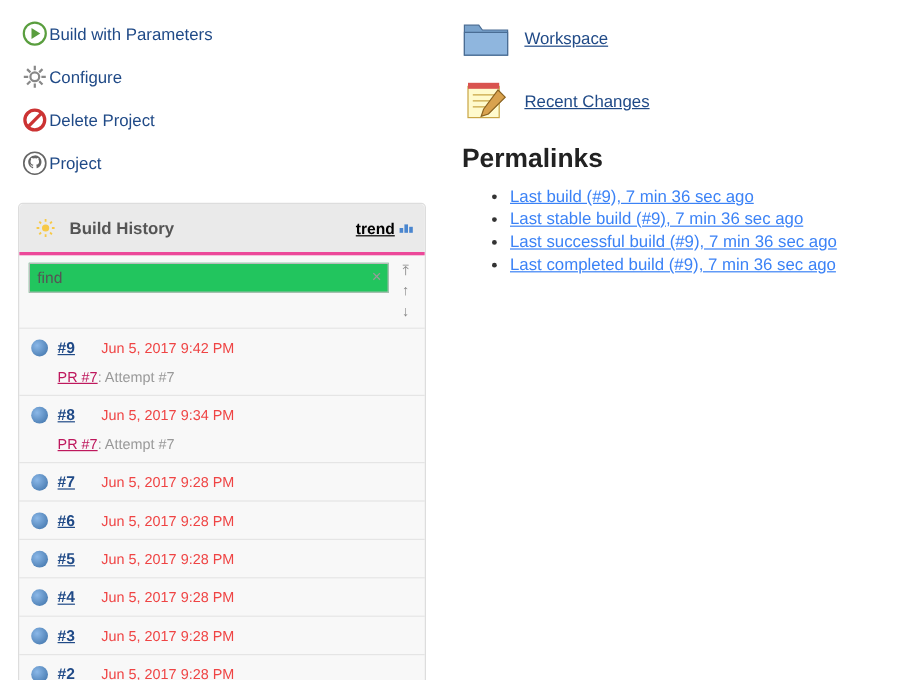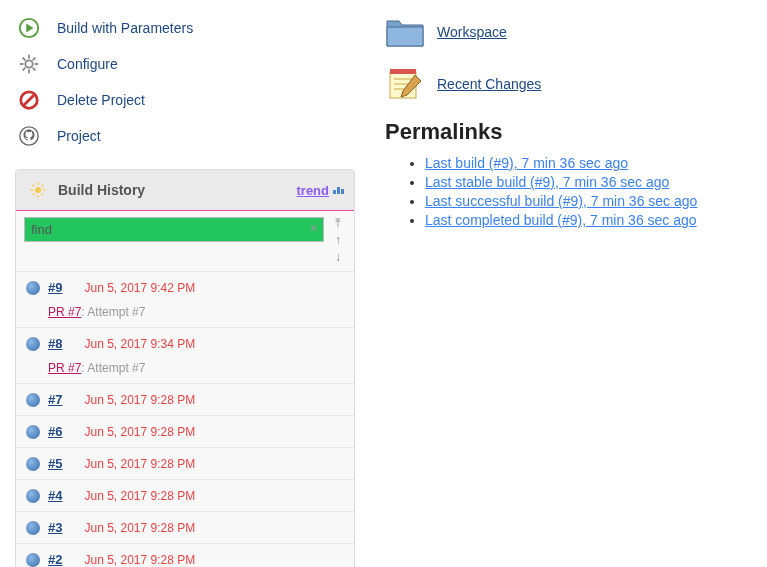--- a/index.html
+++ b/index.html
@@ -2,28 +2,28 @@
 <html><head>
 <meta charset="utf-8">
 <style>
 * { box-sizing: border-box; margin: 0; padding: 0; }
 body { font-family: Arial, Helvetica, sans-serif; font-size: 13px; background: #fff; color: #333; }
 .container { display: flex; padding: 10px 15px; gap: 30px; }
 .left-col { width: 340px; flex-shrink: 0; }
 .right-col { flex: 1; padding-top: 5px; }
 
 .side-menu { list-style: none; margin-bottom: 15px; }
-.side-menu li { display: flex; align-items: center; gap: 16px; padding: 6px 2px; }
+.side-menu li { display: flex; align-items: center; gap: 0; padding: 6px 2px; }
 .side-menu a { color: #204a87; text-decoration: none; font-size: 14px; }
 .icon { width: 24px; height: 24px; display: inline-flex; align-items: center; justify-content: center; flex-shrink: 0; }
 
 .history-box { border: 1px solid #ddd; background: #f8f8f8; border-radius: 4px; }
-.history-header { display: flex; align-items: center; justify-content: space-between; padding: 8px 10px; background: #eaeaea; border-bottom: 1px solid #ec4899; border-radius: 4px 4px 0 0; }
+.history-header { display: flex; align-items: center; justify-content: space-between; padding: 8px 10px; background: #eaeaea; border-bottom: 3px solid #ec4899; border-radius: 4px 4px 0 0; }
 .history-title { display: flex; align-items: center; gap: 8px; font-weight: bold; color: #555; font-size: 14px; }
-.trend-link { color: #8b5cf6; font-weight: bold; font-size: 13px; text-decoration: underline; display: flex; align-items: center; gap: 4px; }
+.trend-link { color: #000000; font-weight: bold; font-size: 13px; text-decoration: underline; display: flex; align-items: center; gap: 4px; }
 
 .search-row { display: flex; padding: 6px 8px; gap: 6px; align-items: flex-start; }
 .search-input-wrap { position: relative; flex: 1; }
 .search-input { width: 100%; padding: 4px 20px 4px 6px; border: 1px solid #bbb; font-size: 13px; color: #555; background: #22c55e; }
 .search-clear { position: absolute; right: 6px; top: 3px; color: #999; cursor: pointer; font-size: 14px; }
 .nav-arrows { display: flex; flex-direction: column; gap: 3px; }
 .nav-arrow { width: 16px; height: 14px; color: #888; font-size: 12px; line-height: 1; cursor: pointer; text-align: center; }
 
 .build-list { list-style: none; }
 .build-row { border-top: 1px solid #e5e5e5; }

